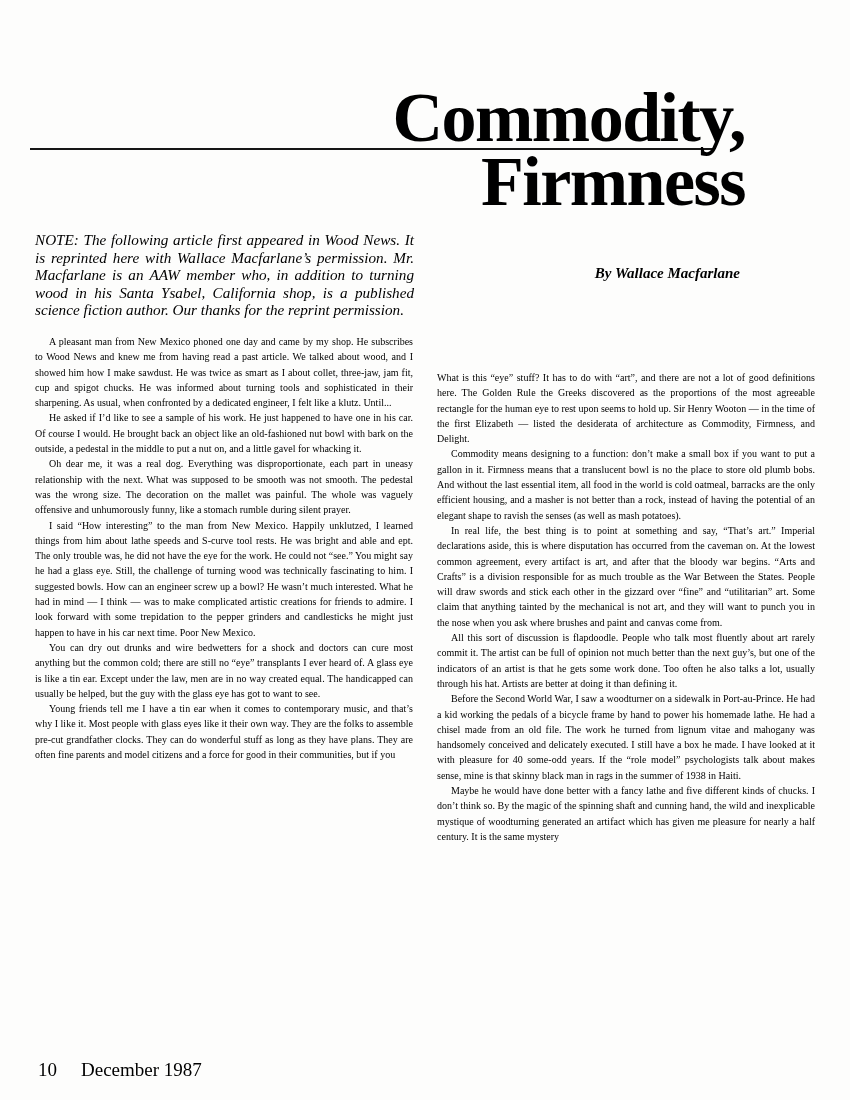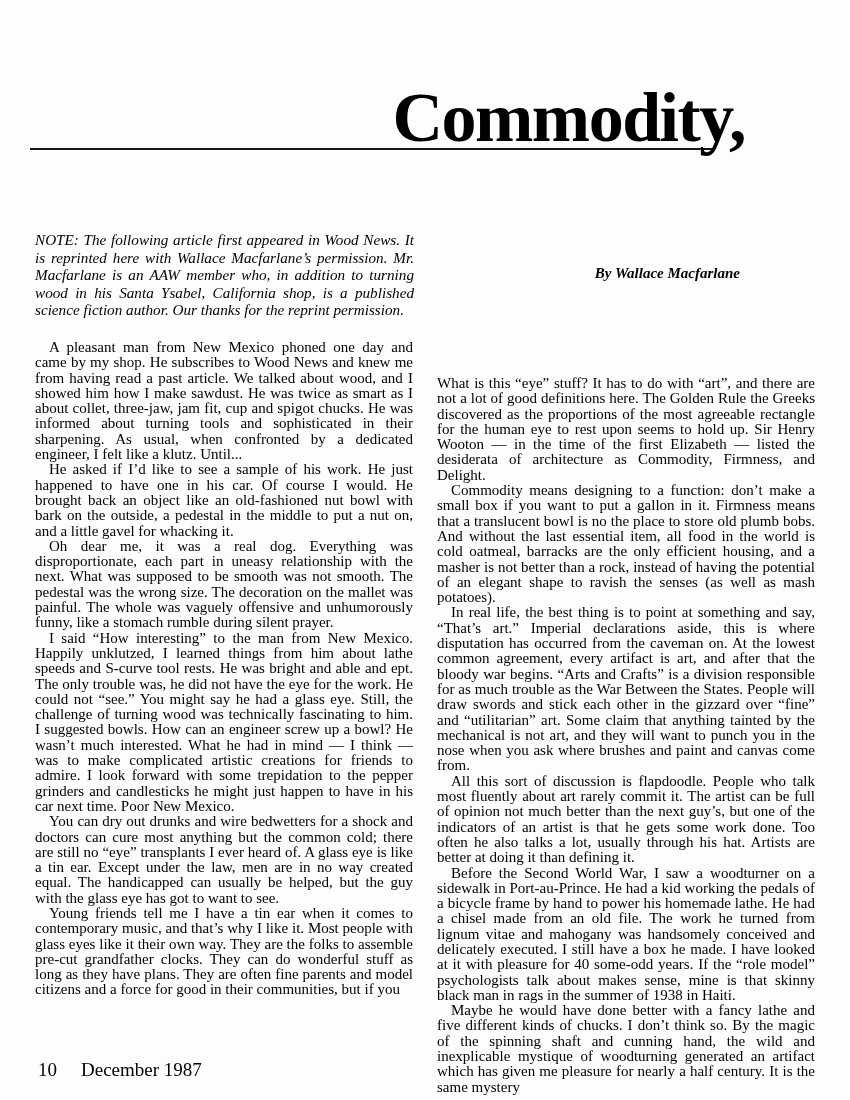--- a/index.html
+++ b/index.html
@@ -42,24 +42,23 @@
     top:231px; left:35px;
     width:379px;
     font-style:italic;
     font-size:15.2px;
     line-height:17.6px;
     text-align:justify;
   }
   .col {
     position:absolute;
     width:378px;
-    font-size:15px;
+    font-size:10px;
     line-height:15.3px;
     text-align:justify;
-    margin-top:6px;
   }
   .col p { margin:0; text-indent:14px; }
   .col-left  { top:334px; left:35px; }
   .col-right { top:370px; left:437px; }
   .col-right p:first-of-type { text-indent:0; }
   .footer {
     position:absolute;
     top:1059px; left:38px;
     font-size:19px;
     white-space:nowrap;
@@ -68,20 +67,21 @@
 </style>
 </head>
 <body>
 
 <div class="page">
 
   <div class="title-rule"></div>
 
   <h1 class="title-block" style="margin:0;">
     <span class="title-line">Commodity,</span>
+    <span class="title-line">Firmness</span>
   </h1>
 
   <div class="byline">By Wallace Macfarlane</div>
 
   <div class="note-block">NOTE: The following article first appeared in Wood News. It is reprinted here with Wallace Macfarlane’s permission. Mr. Macfarlane is an AAW member who, in addition to turning wood in his Santa Ysabel, California shop, is a published science fiction author. Our thanks for the reprint permission.</div>
 
   <div class="col col-left">
 
       <p>A pleasant man from New Mexico phoned one day and came by my shop. He subscribes to Wood News and knew me from having read a past article. We talked about wood, and I showed him how I make sawdust. He was twice as smart as I about collet, three-jaw, jam fit, cup and spigot chucks. He was informed about turning tools and sophisticated in their sharpening. As usual, when confronted by a dedicated engineer, I felt like a klutz. Until...</p>
 

